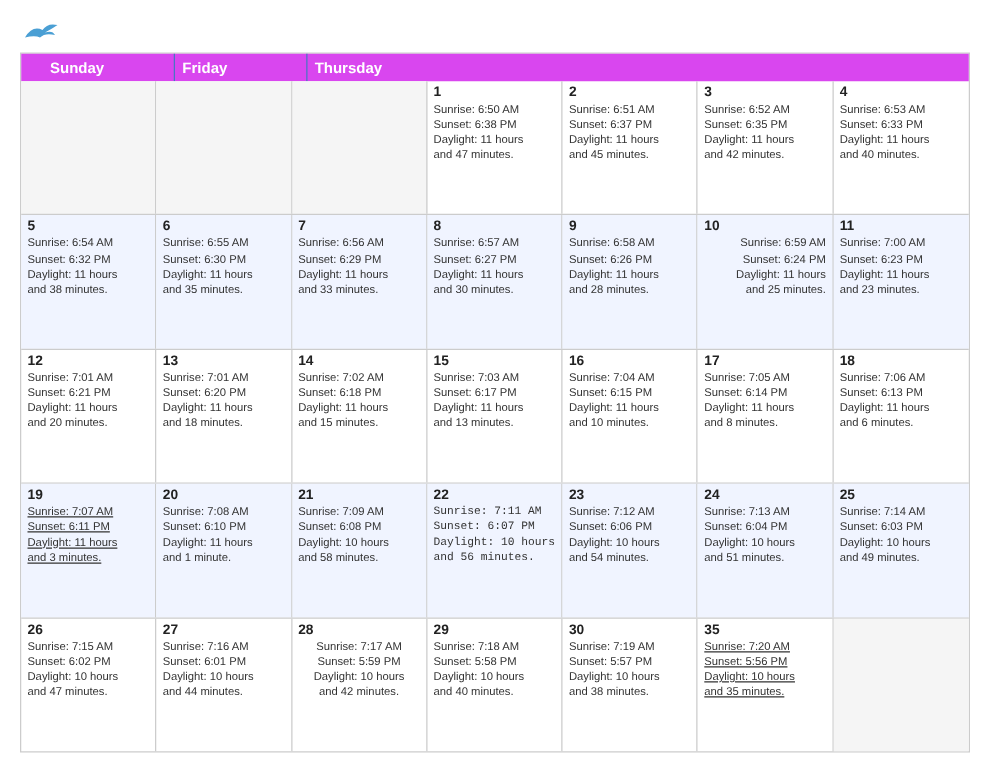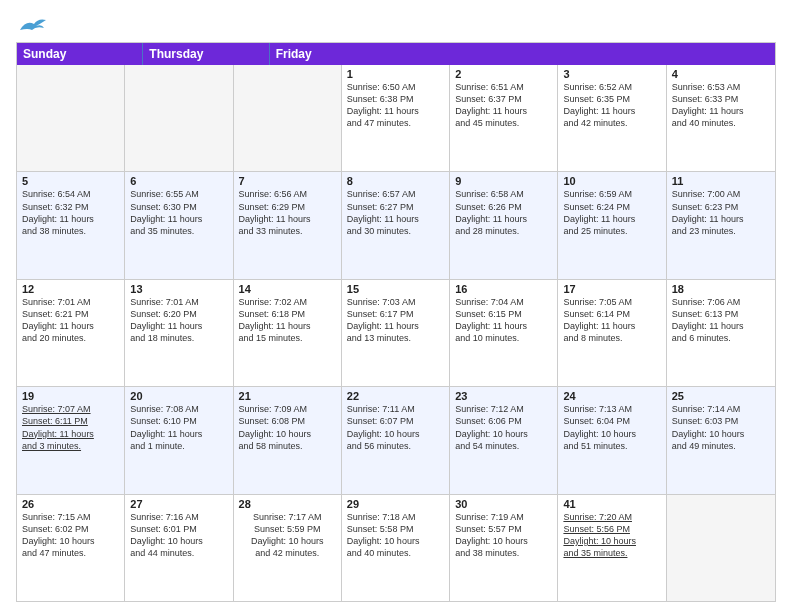--- a/index.html
+++ b/index.html
@@ -61,22 +61,23 @@
       color: #444;
     }
     .calendar {
       flex: 1;
       display: flex;
       flex-direction: column;
       border: 1px solid #ccc;
     }
     .cal-header {
       display: grid;
-      grid-template-columns: repeat(6, 1fr);
-      background: #6d28d9;
+      grid-template-columns: repeat(7, 1fr);
+      background: #d946ef;
+      padding-left: 17px;
     }
     .cal-header-cell {
       color: #fff;
       font-size: 12px;
       font-weight: bold;
       padding: 4px 6px;
       text-align: left;
       border-right: 1px solid #4a74c4;
     }
     .cal-header-cell:last-child { border-right: none; }
@@ -132,22 +133,22 @@
     </div>
     <div class="title-block">
       <div class="month-title"></div>
       <div class="location"></div>
     </div>
   </div>
 
   <div class="calendar">
     <div class="cal-header">
     <div class="cal-header-cell">Sunday</div>
+        <div class="cal-header-cell">Friday</div>
         <div class="cal-header-cell">Thursday</div>
-        <div class="cal-header-cell">Friday</div>
       </div>
     <div class="cal-body">
     <div class="cal-row">
           <div class="cal-cell empty"></div>
           <div class="cal-cell empty"></div>
           <div class="cal-cell empty"></div>
           <div class="cal-cell">
             <div class="day-num">1</div>
             <div class="cell-text" style="white-space: pre-line;">Sunrise: 6:50 AM
 Sunset: 6:38 PM
@@ -207,21 +208,21 @@
           </div>
           <div class="cal-cell alt-row">
             <div class="day-num">9</div>
             <div class="cell-text" style="white-space: pre-line;">Sunrise: 6:58 AM
 Sunset: 6:26 PM
 Daylight: 11 hours
 and 28 minutes.</div>
           </div>
           <div class="cal-cell alt-row">
             <div class="day-num">10</div>
-            <div class="cell-text" style="white-space: pre-line;">Sunrise: 6:59 AM
+            <div class="cell-text" style="white-space: pre-line; text-align: right;">Sunrise: 6:59 AM
 Sunset: 6:24 PM
 Daylight: 11 hours
 and 25 minutes.</div>
           </div>
           <div class="cal-cell alt-row">
             <div class="day-num">11</div>
             <div class="cell-text" style="white-space: pre-line;">Sunrise: 7:00 AM
 Sunset: 6:23 PM
 Daylight: 11 hours
 and 23 minutes.</div>
@@ -295,21 +296,21 @@
           </div>
           <div class="cal-cell alt-row">
             <div class="day-num">21</div>
             <div class="cell-text" style="white-space: pre-line;">Sunrise: 7:09 AM
 Sunset: 6:08 PM
 Daylight: 10 hours
 and 58 minutes.</div>
           </div>
           <div class="cal-cell alt-row">
             <div class="day-num">22</div>
-            <div class="cell-text" style="white-space: pre-line;">Sunrise: 7:11 AM
+            <div class="cell-text" style="white-space: pre-line; font-family: Liberation Mono, monospace;">Sunrise: 7:11 AM
 Sunset: 6:07 PM
 Daylight: 10 hours
 and 56 minutes.</div>
           </div>
           <div class="cal-cell alt-row">
             <div class="day-num">23</div>
             <div class="cell-text" style="white-space: pre-line;">Sunrise: 7:12 AM
 Sunset: 6:06 PM
 Daylight: 10 hours
 and 54 minutes.</div>
@@ -359,21 +360,21 @@
 and 40 minutes.</div>
           </div>
           <div class="cal-cell">
             <div class="day-num">30</div>
             <div class="cell-text" style="white-space: pre-line;">Sunrise: 7:19 AM
 Sunset: 5:57 PM
 Daylight: 10 hours
 and 38 minutes.</div>
           </div>
           <div class="cal-cell">
-            <div class="day-num">41</div>
+            <div class="day-num">35</div>
             <div class="cell-text" style="white-space: pre-line; text-decoration: underline;">Sunrise: 7:20 AM
 Sunset: 5:56 PM
 Daylight: 10 hours
 and 35 minutes.</div>
           </div>
           <div class="cal-cell empty"></div>
         </div>
       </div>
   </div>
 </div>

